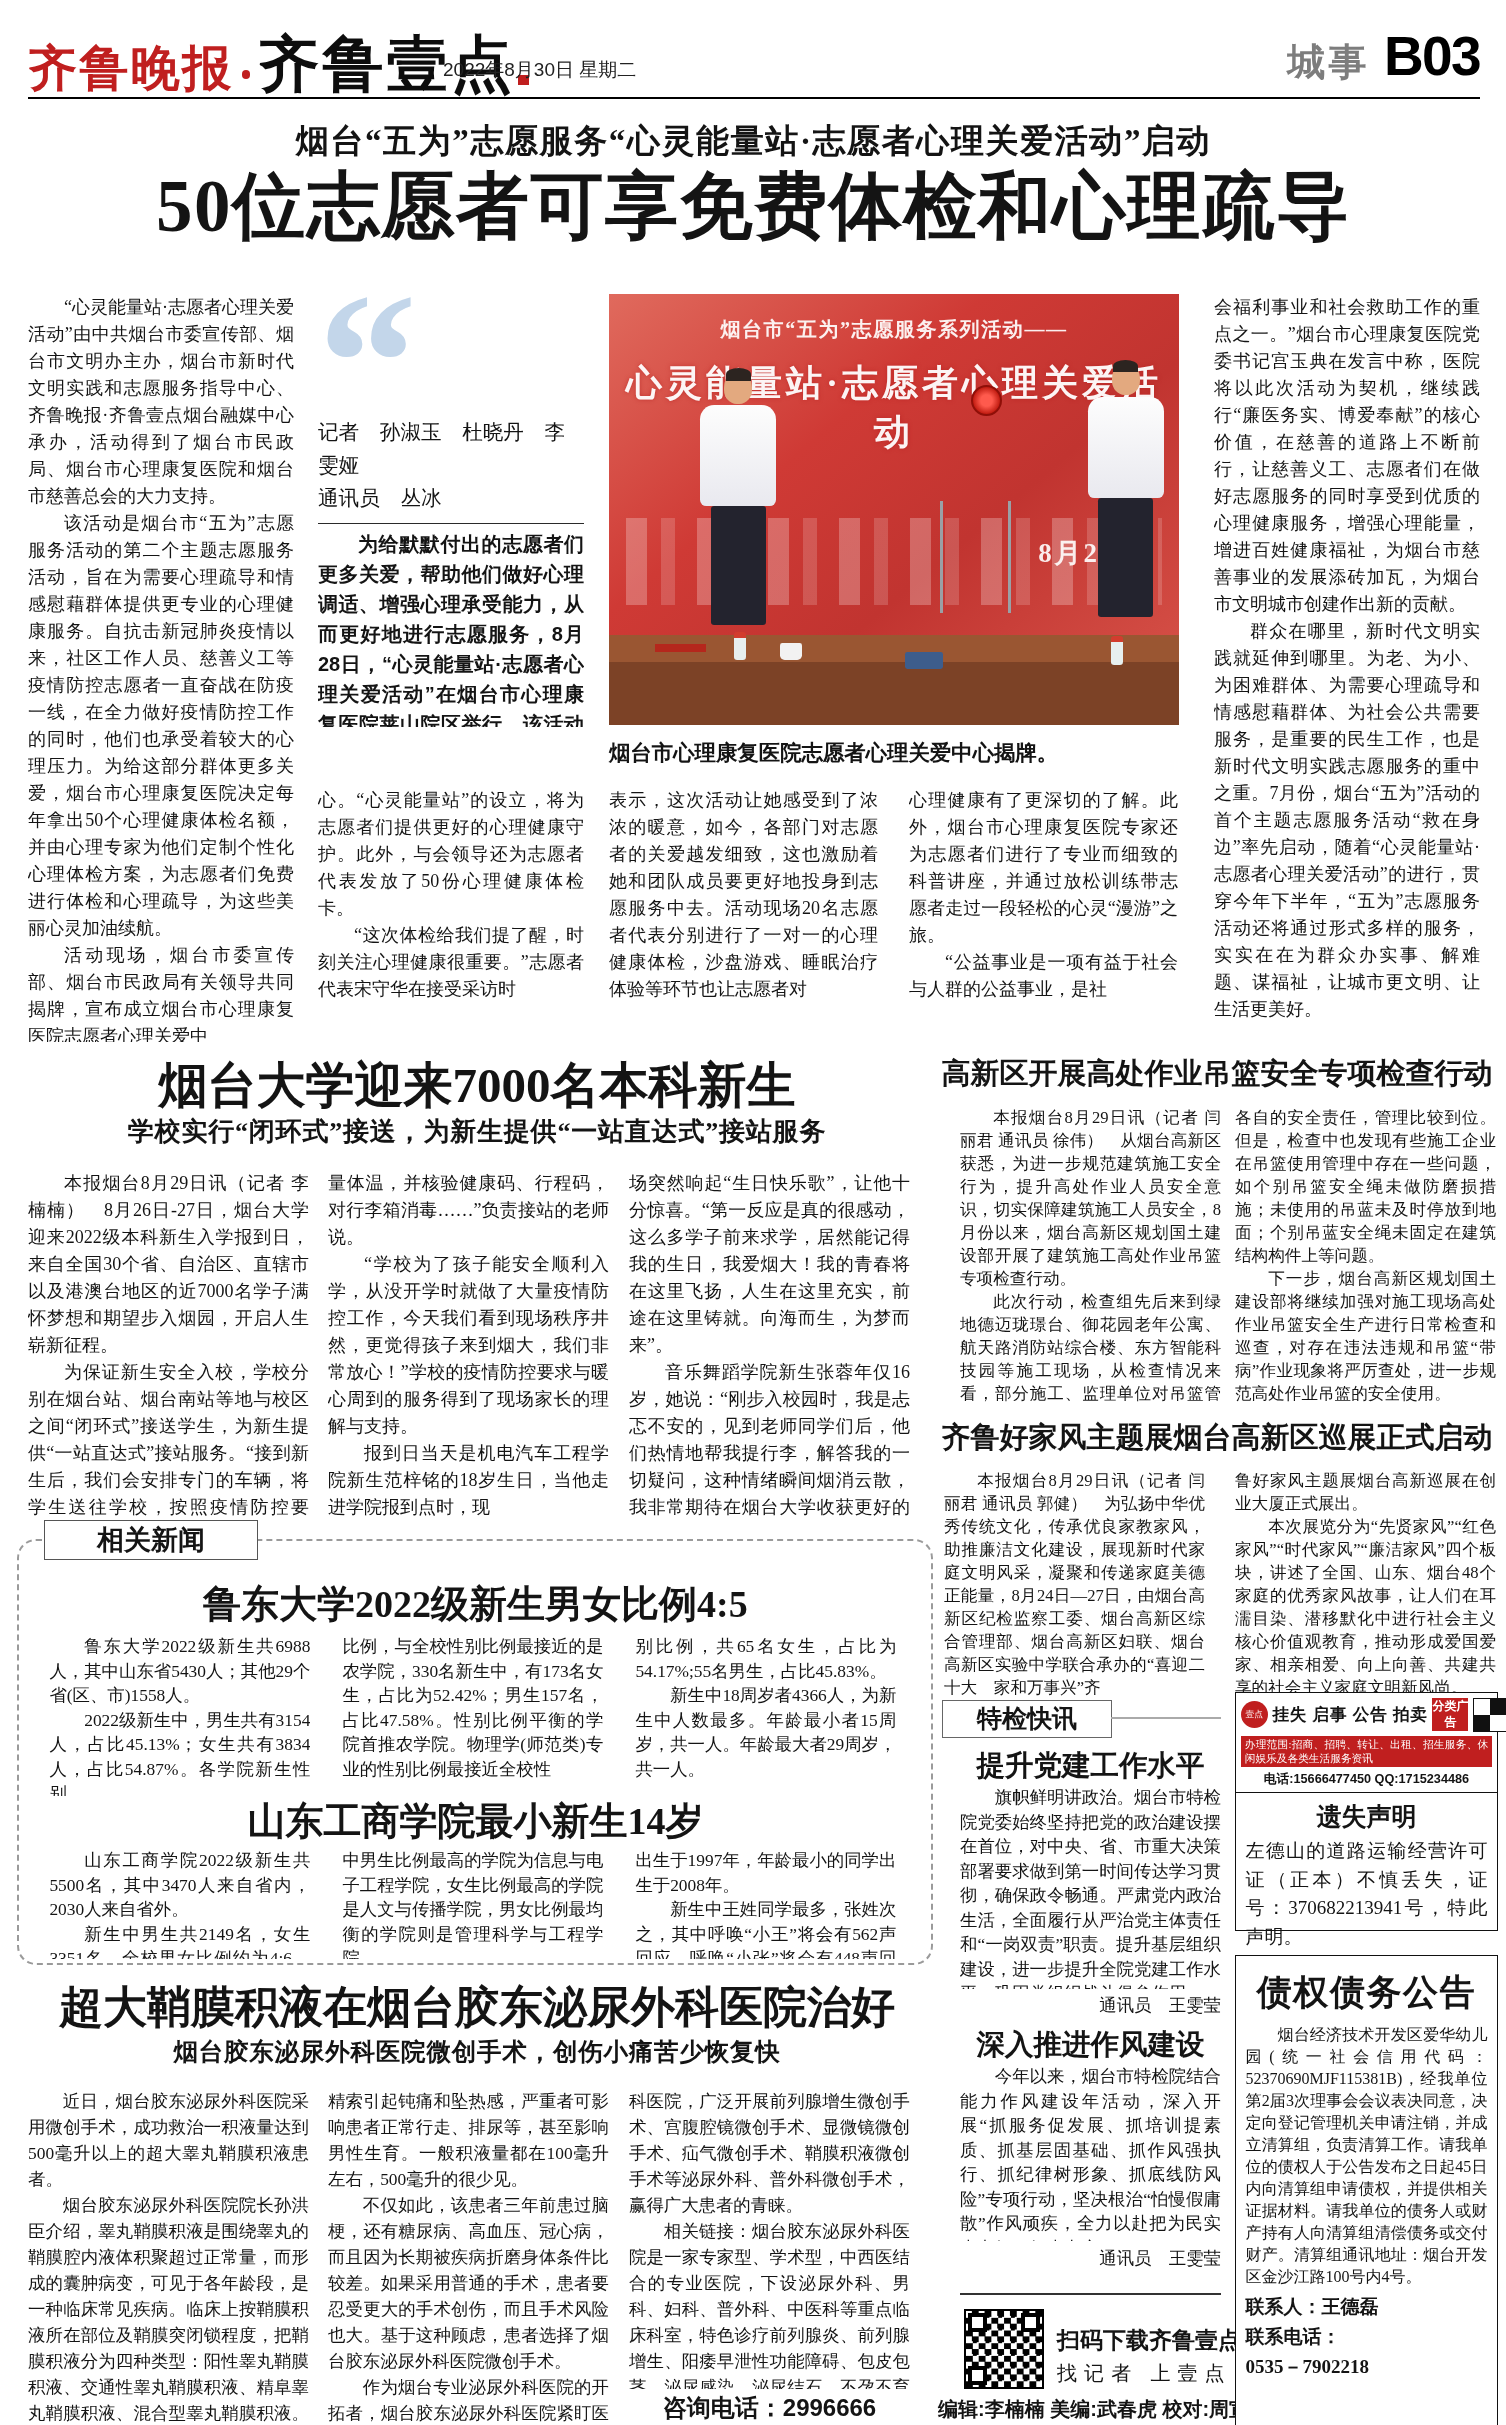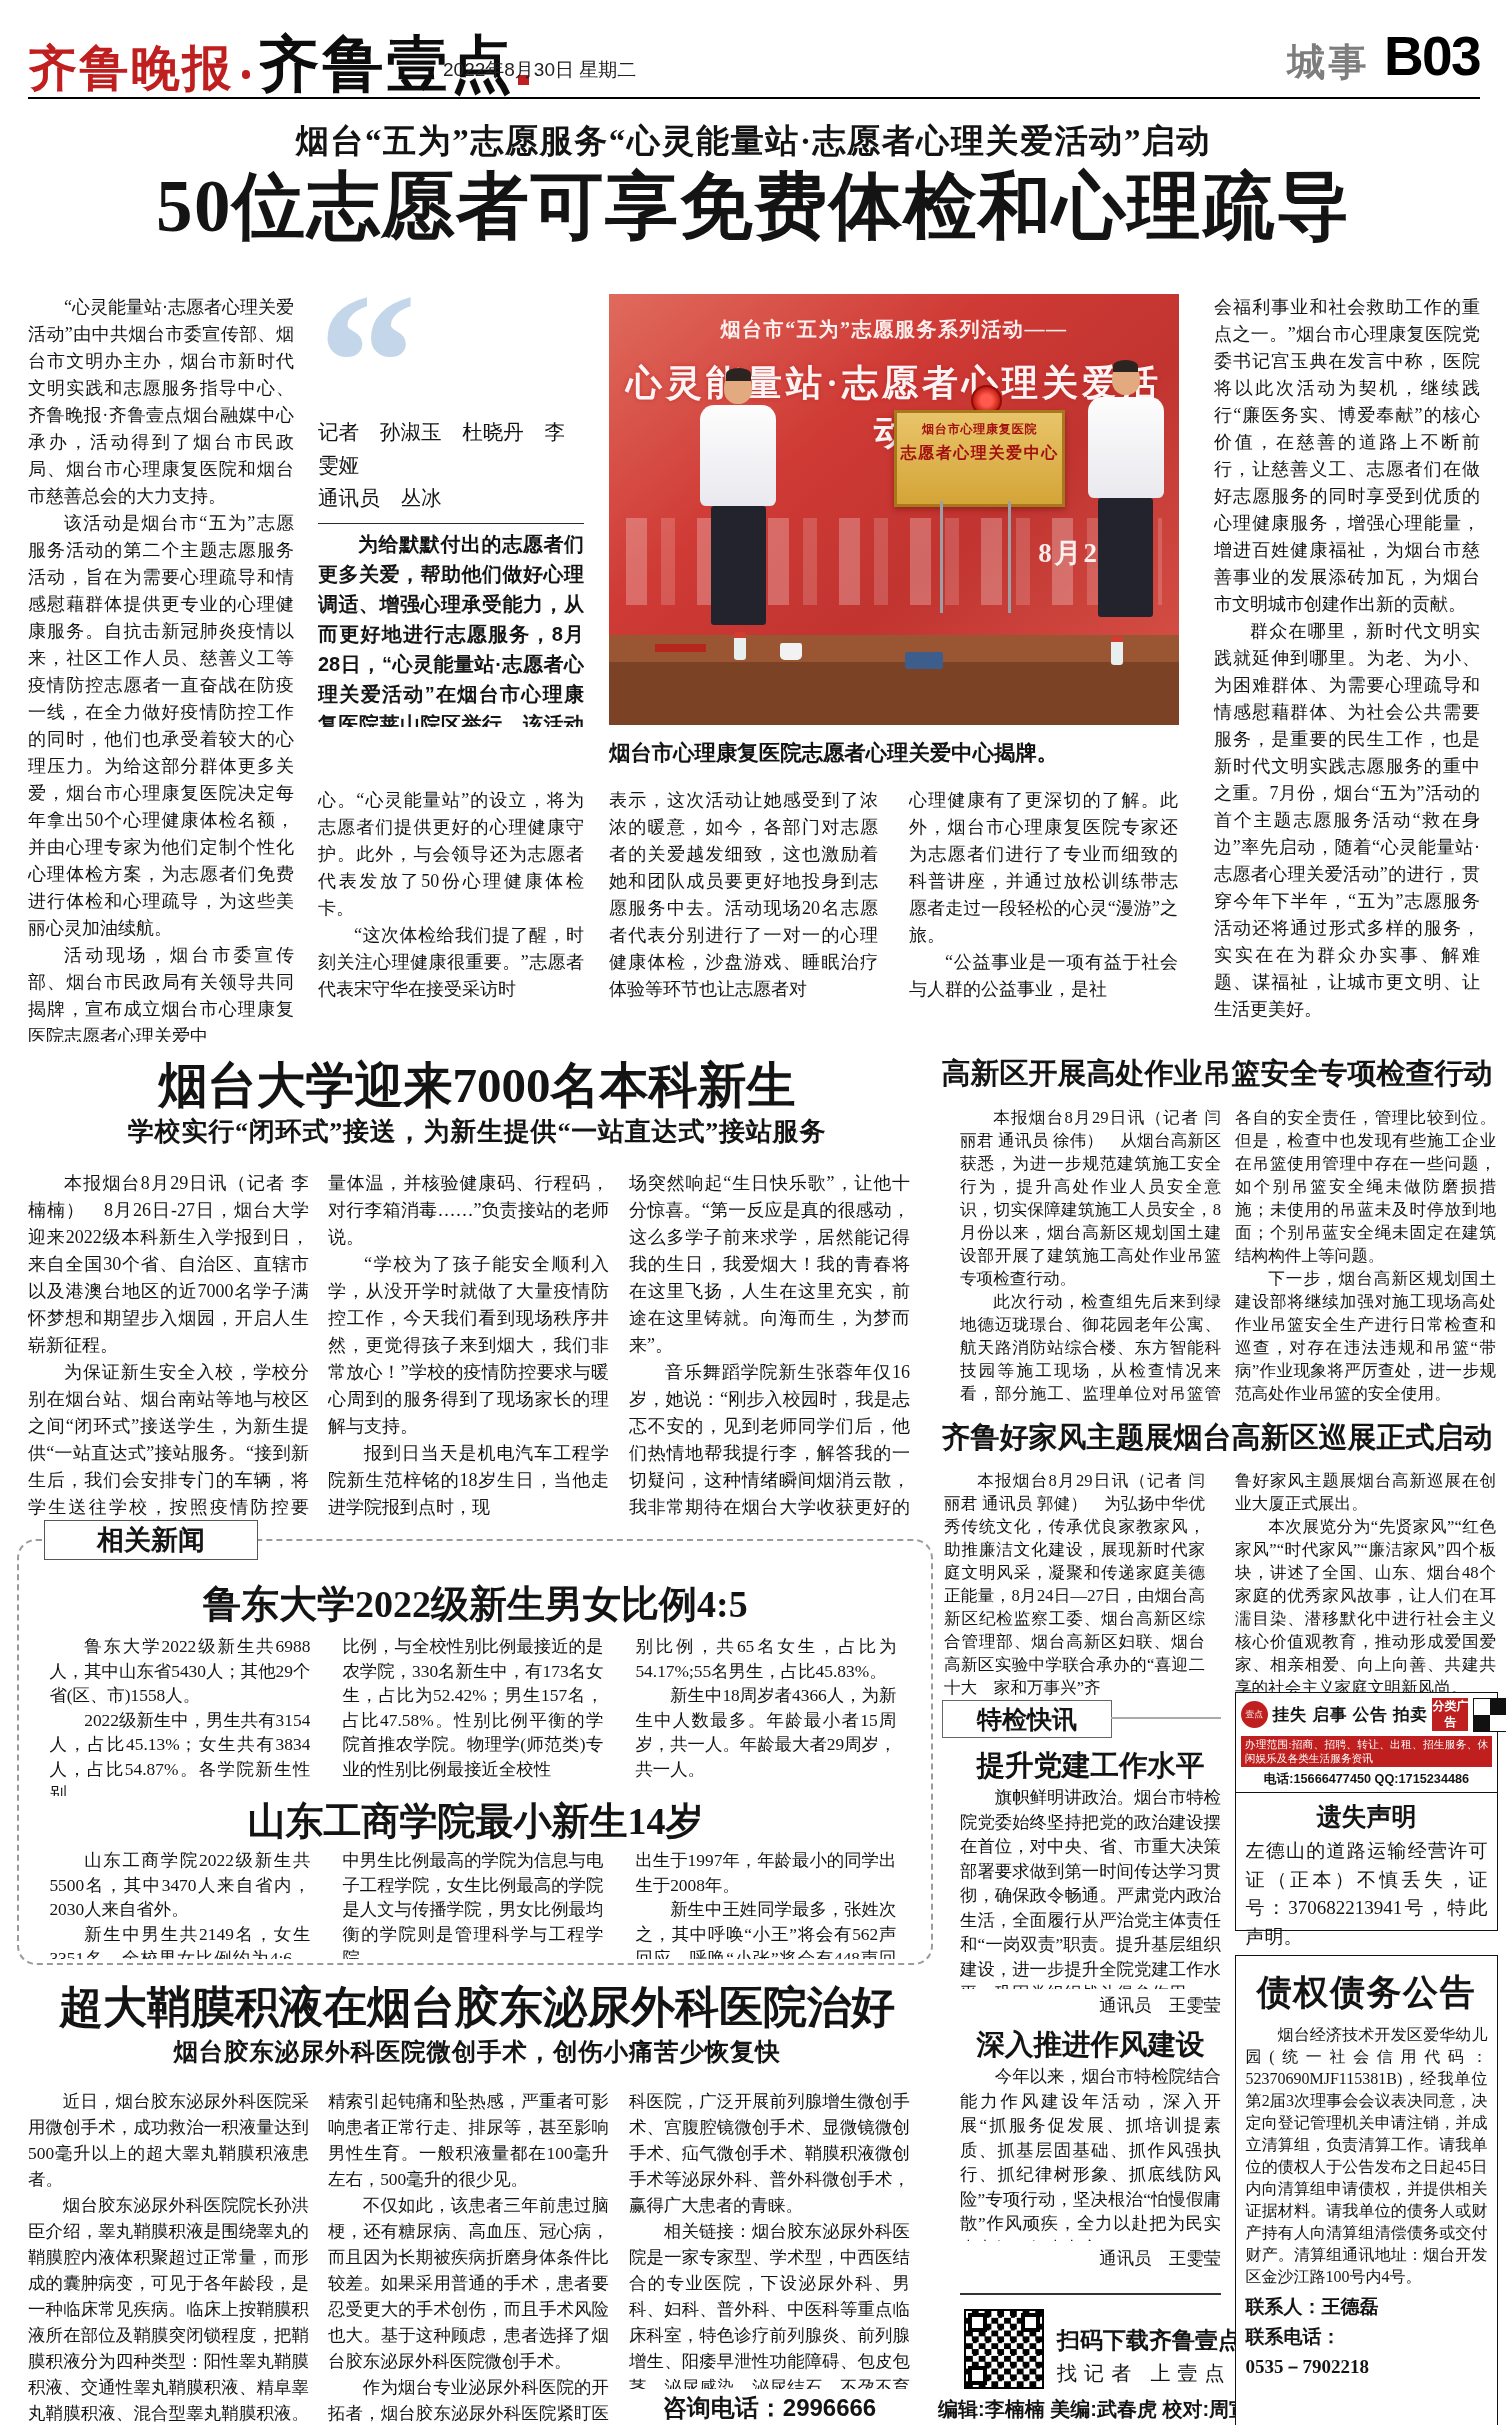--- a/index.html
+++ b/index.html
@@ -57,21 +57,21 @@
   .subhead{font-weight:600;letter-spacing:0.8px;}
   .body-col{font-size:18px;line-height:27px;}
   .body-col-sm{font-size:16.6px;line-height:23px;}
   
   .rel-box{border:2.4px dashed #9a9a9a;border-radius:19px;}
   .rel-label{border:1.6px solid #555;background:#fff;font-size:27px;font-weight:700;
              font-family:"Liberation Sans","DejaVu Sans",sans-serif;text-align:center;line-height:38px;}
   .rel-col{font-size:17.4px;line-height:24.5px;}
   
   .tj-label{border:1.6px solid #666;background:#fff;font-size:25px;font-weight:700;text-align:center;line-height:36px;
-            font-family:Liberation Sans, sans-serif;}
+            font-family:Liberation Serif, serif;}
   .tj-line{height:1.6px;background:#aaa;}
   .tj-title{font-size:28.5px;font-weight:900;}
   .tj-by{font-size:17.4px;text-align:right;}
   .qr{width:76px;height:76px;border:2.4px solid #000;position:relative;
       background:repeating-conic-gradient(#000 0 25%,#fff 0 50%) 0 0/12.7px 12.7px;}
   .qr i{position:absolute;width:19px;height:19px;background:#fff;border:4.7px solid #000;box-sizing:border-box;}
   .qr i.tl{left:1.6px;top:1.6px}.qr i.tr{right:1.6px;top:1.6px}.qr i.bl{left:1.6px;bottom:1.6px}
   .qr-t1{font-size:23px;font-weight:900;font-family:"Liberation Sans","DejaVu Sans",sans-serif;}
   .qr-t2{font-size:20px;letter-spacing:7.1px;font-weight:400;}
   .editors{font-size:20px;font-weight:700;font-family:"Liberation Sans","DejaVu Sans",sans-serif;}
@@ -141,24 +141,20 @@
       <div class="shirt"></div>
       <div class="pants"></div>
     </div>
     <div class="abs person" style="left:84%;top:16%;">
       <div class="head"></div>
       <div class="shirt"></div>
       <div class="pants"></div>
     </div>
 
     <div class="abs rosette" style="left:63.5%;top:21%;"></div>
-    <div class="abs plaque" style="left:50%;top:27%;width:29%;height:21%;">
-      <div class="plq1">烟台市心理康复医院</div>
-      <div class="plq2">志愿者心理关爱中心</div>
-    </div>
     <div class="abs stand-leg" style="left:58%;top:48%;height:26%;"></div>
     <div class="abs stand-leg" style="left:70%;top:48%;height:26%;"></div>
 
     <div class="abs ph-table"></div>
     <div class="abs bottle" style="left:22%;bottom:15%;"></div>
     <div class="abs bottle" style="left:88%;bottom:14%;"></div>
     <div class="abs cup" style="left:30%;bottom:15%;"></div>
     <div class="abs tissue" style="left:52%;bottom:13%;"></div>
     <div class="abs folder" style="left:8%;bottom:17%;"></div>
   </div>

